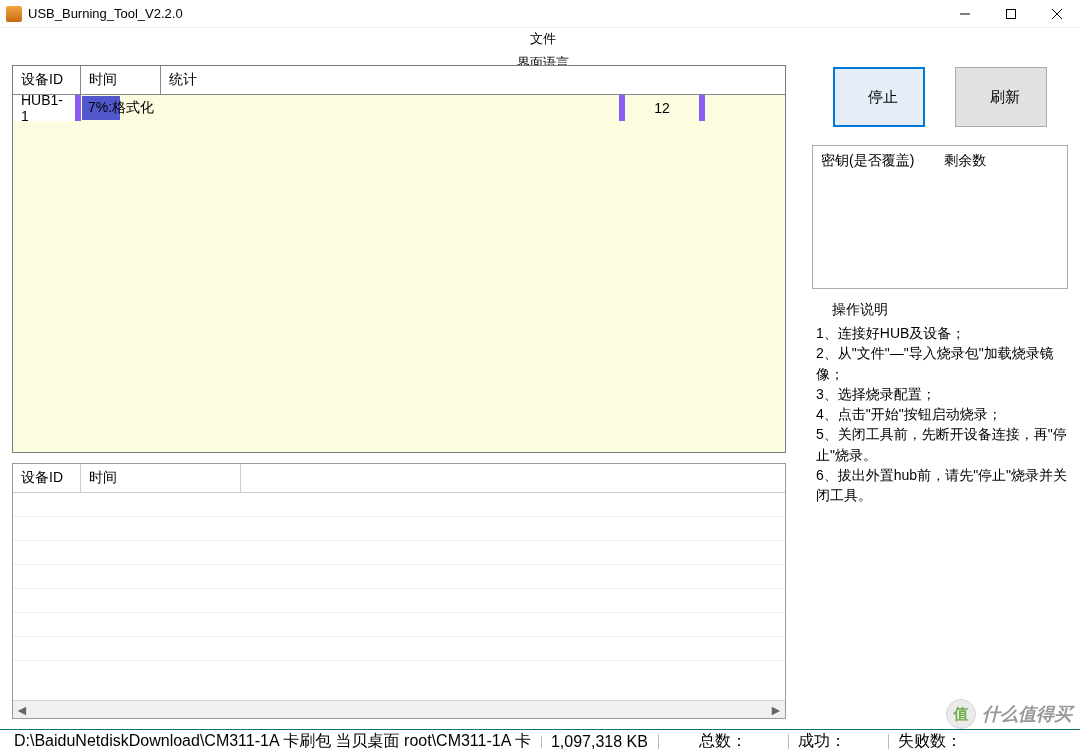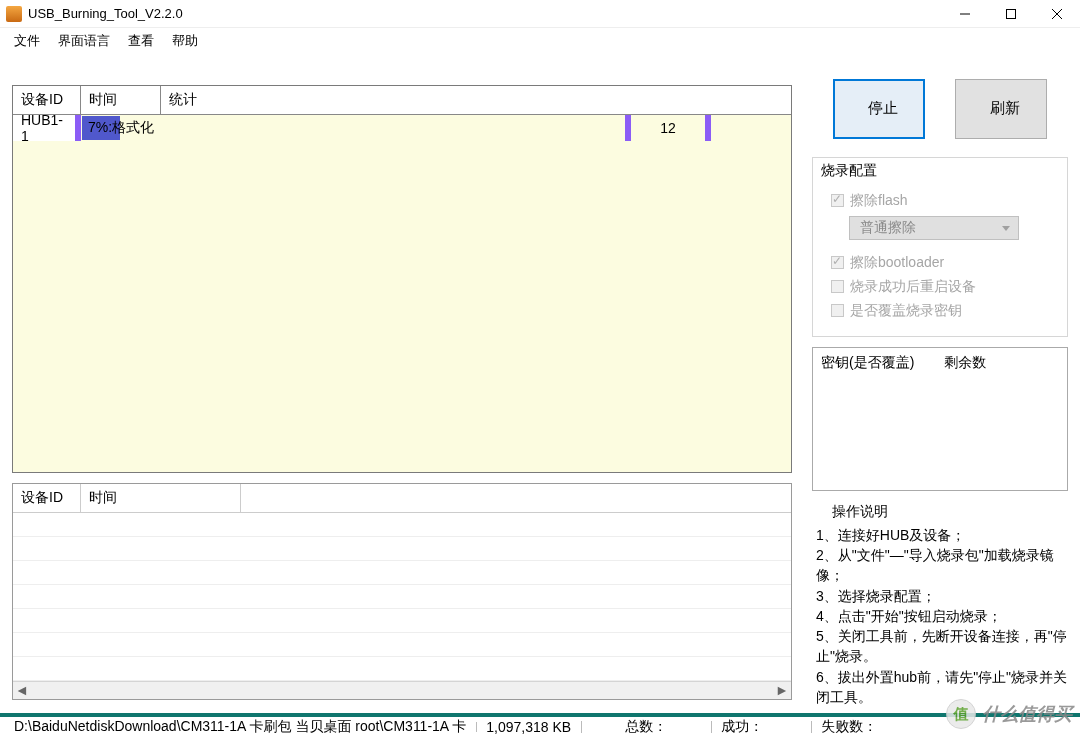--- a/index.html
+++ b/index.html
@@ -4,24 +4,24 @@
 <style>
 * { box-sizing: border-box; margin: 0; padding: 0; font-family: "Microsoft YaHei", SimSun, sans-serif; }
 body { background: #fff; width: 1080px; height: 753px; overflow: hidden; position: relative; font-size: 14px; color: #000; }
 
 .titlebar { height: 28px; display: flex; align-items: center; padding-left: 6px; border-bottom: 1px solid #eee; }
 .titlebar .app-icon { width: 16px; height: 16px; background: linear-gradient(#f4a742, #c96a13); border-radius: 2px; margin-right: 6px; }
 .titlebar .title { font-size: 13px; flex: 1; }
 .win-btn { width: 46px; height: 28px; display: flex; align-items: center; justify-content: center; color: #000; }
 .win-btn svg { width: 10px; height: 10px; }
 
-.menubar { height: 26px; display: flex; align-items: center; padding-left: 6px; gap: 2px; font-size: 13px; }
+.menubar { height: 26px; display: flex; align-items: center; padding-left: 6px; gap: 2px; font-size: 13px; flex-direction: column; }
 .menubar span { padding: 2px 8px; }
 
-.body-area { position: absolute; top: 55px; left: 0; right: 0; bottom: 26px; display: flex; gap: 20px; padding: 10px 12px 8px 12px; align-items: center; }
+.body-area { position: absolute; top: 55px; left: 0; right: 0; bottom: 26px; display: flex; gap: 26px; padding: 10px 12px 8px 12px; }
 .left-col { flex: 1; display: flex; flex-direction: column; min-width: 0; }
 .right-col { width: 256px; display: flex; flex-direction: column; }
 
 .table1 { border: 1px solid #7a7a7a; background: #fcfce0; height: 388px; }
 .thead { display: flex; background: #fff; border-bottom: 1px solid #888; }
 .th { border-right: 1px solid #888; padding: 5px 8px; font-size: 14px; }
 .trow { display: flex; background: #fcfce0; }
 .td { border-right: 6px solid #8b5cf6; padding: 4px 8px; font-size: 14px; height: 26px; display: flex; align-items: center; }
 .t1-c1 { width: 68px; }
 .t1-c2 { flex: 1; }
@@ -56,21 +56,21 @@
 .chk.checked::after { content: "✓"; position: absolute; top: -3px; left: 0; font-size: 12px; color: #b0b0b0; }
 .select-disabled { width: 170px; height: 24px; background: #e0e0e0; border: 1px solid #c0c0c0; color: #8a8a8a; display: flex; align-items: center; padding-left: 10px; margin-left: 18px; margin-top: 4px; position: relative; }
 .select-disabled::after { content: ""; position: absolute; right: 8px; top: 9px; border-left: 4px solid transparent; border-right: 4px solid transparent; border-top: 5px solid #a0a0a0; }
 
 .keybox { border: 1px solid #aaa; height: 144px; margin-bottom: 10px; padding: 6px 8px; font-size: 14px; }
 .keybox .hdr { display: flex; gap: 30px; }
 
 .help-title { font-size: 14px; padding: 2px 0 4px 4px; margin-left: 16px; }
 .help-body { font-size: 14px; line-height: 1.45; padding-left: 4px; font-family: SimSun, serif; }
 
-.statusbar { position: absolute; bottom: 16px; left: 0; right: 0; height: 24px; border-top: 4px solid #0f766e; display: flex; align-items: center; font-size: 14px; padding: 0 4px; white-space: nowrap; overflow: hidden; }
+.statusbar { position: absolute; bottom: 0; left: 0; right: 0; height: 24px; border-top: 1px solid #0f766e; display: flex; align-items: center; font-size: 16px; padding: 0 4px; white-space: nowrap; overflow: hidden; }
 .sb-seg { padding: 0 10px; position: relative; }
 .sb-seg + .sb-seg::before { content: ""; position: absolute; left: 0; top: 3px; bottom: 3px; width: 1px; background: #bbb; }
 
 .watermark { position: absolute; right: 8px; bottom: 24px; display: flex; align-items: center; gap: 6px; color: #888; font-size: 18px; font-style: italic; font-weight: bold; opacity: 0.85; pointer-events: none; }
 .wm-circle { width: 30px; height: 30px; border-radius: 50%; background: #e8e8e8; border: 1px solid #ccc; display: flex; align-items: center; justify-content: center; font-size: 15px; color: #5aa02c; font-style: normal; }
 </style>
 </head>
 <body>
 
 <div class="titlebar">
@@ -143,42 +143,20 @@
       </div>
     </div>
   </div>
 
   <div class="right-col">
     <div class="top-btns">
       <div class="btn primary">停止</div>
       <div class="btn">刷新</div>
     </div>
 
-    <div class="fieldset">
-      <div class="fieldset-title">烧录配置</div>
-      <div class="cfg-body">
-        <div class="cfg-row">
-          <div class="chk checked"></div>
-          <span>擦除flash</span>
-        </div>
-        <div class="select-disabled">普通擦除</div>
-        <div class="cfg-row" style="margin-top:14px;">
-          <div class="chk checked"></div>
-          <span>擦除bootloader</span>
-        </div>
-        <div class="cfg-row">
-          <div class="chk"></div>
-          <span>烧录成功后重启设备</span>
-        </div>
-        <div class="cfg-row">
-          <div class="chk"></div>
-          <span>是否覆盖烧录密钥</span>
-        </div>
-      </div>
-    </div>
 
     <div class="keybox">
       <div class="hdr">
         <span>密钥(是否覆盖)</span>
         <span>剩余数</span>
       </div>
     </div>
 
     <div>
       <div class="help-title">操作说明</div>

